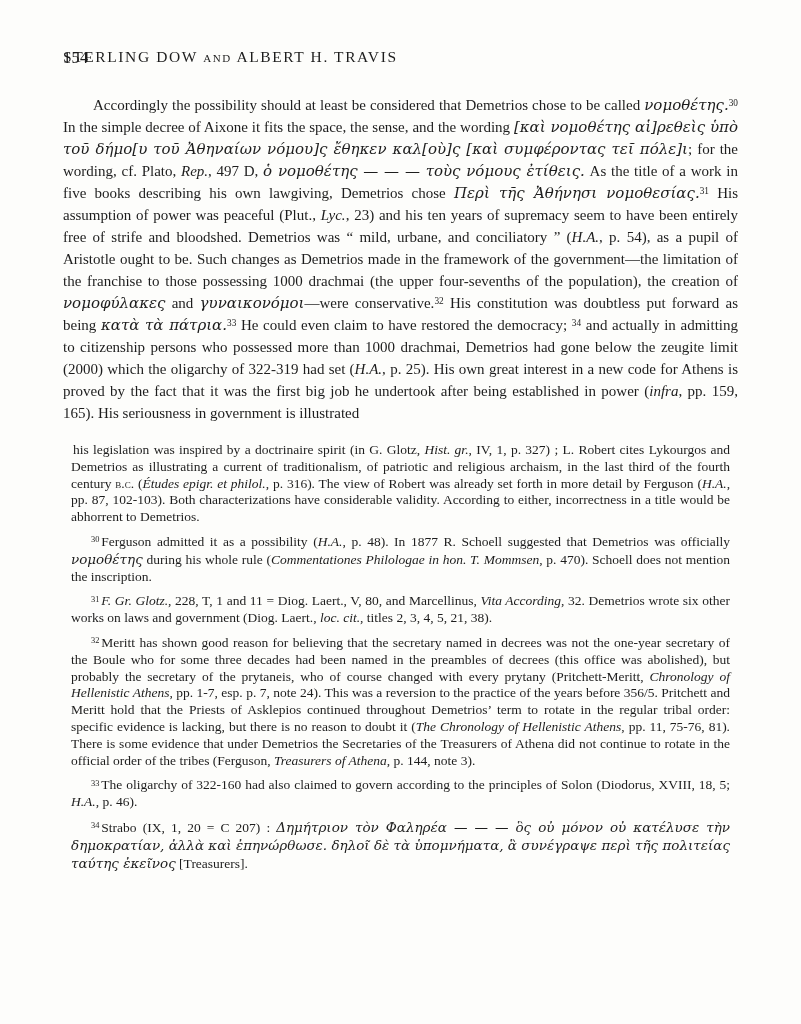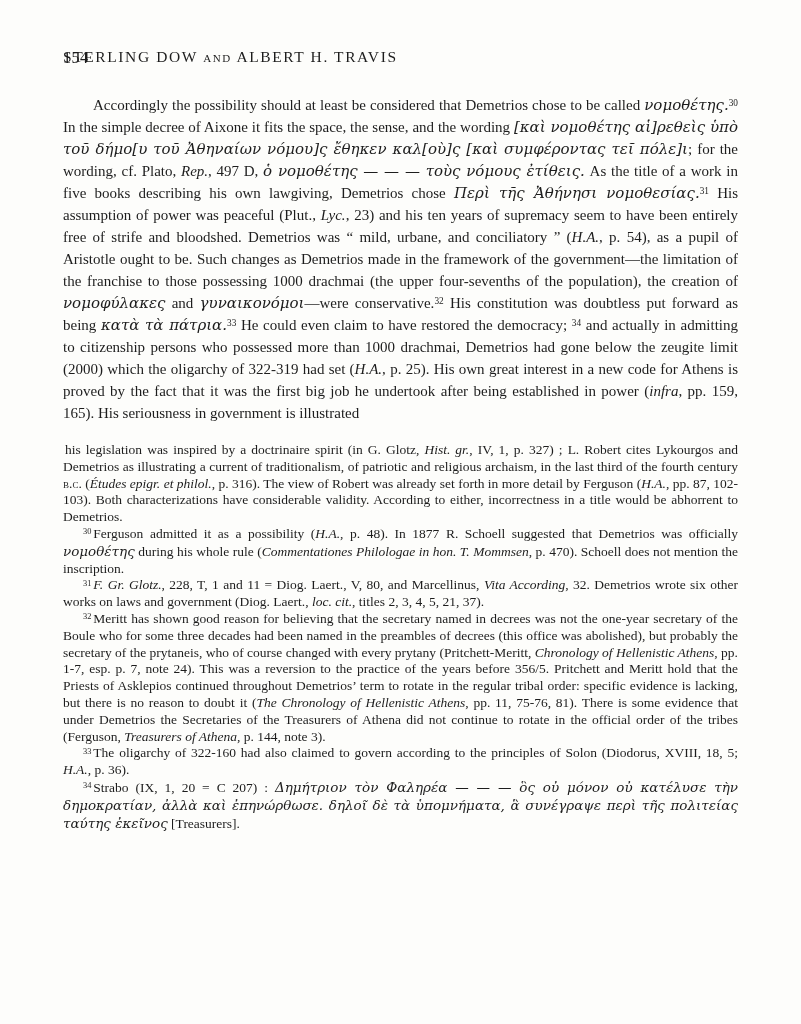--- a/index.html
+++ b/index.html
@@ -40,21 +40,21 @@
     margin:0;
     text-indent:30px;
   }
   
   .footnotes{
     margin-top:18px;
     font-size:13.5px;
     line-height:16.8px;
     text-align:justify;
   }
-  .fn{margin:0;text-indent:20px;}
+  .fn{margin:8px;text-indent:20px;}
   .fn-cont{text-indent:0;}
   
   .it{font-style:italic;}
   .gk{font-family:"DejaVu Serif", serif;font-style:italic;}
   .sc{font-variant:small-caps;}
   .supn,.fnm{
     font-size:62%;
     line-height:0;
     position:relative;
     top:-0.42em;
@@ -70,19 +70,19 @@
   <div class="runhead">
     <span class="pagenum">154</span>
     <div class="runtitle"><span>STERLING DOW </span><span class="sc">and</span><span> ALBERT H. TRAVIS</span></div>
   </div>
 
   <p class="bodytext"><span>Accordingly the possibility should at least be considered that Demetrios chose to be called </span><span class="gk">νομοθέτης.</span><sup class="supn">30</sup><span> In the simple decree of Aixone it fits the space, the sense, and the wording </span><span class="gk">[καὶ νομοθέτης αἱ]ρεθεὶς ὑπὸ τοῦ δήμο[υ τοῦ Ἀθηναίων νόμου]ς ἔθηκεν καλ[οὺ]ς [καὶ συμφέροντας τεῖ πόλε]ι</span><span>; for the wording, cf. Plato, </span><span class="it">Rep.</span><span>, 497 D, </span><span class="gk">ὁ νομοθέτης — — — τοὺς νόμους ἐτίθεις.</span><span> As the title of a work in five books describing his own lawgiving, Demetrios chose </span><span class="gk">Περὶ τῆς Ἀθήνησι νομοθεσίας.</span><sup class="supn">31</sup><span> His assumption of power was peaceful (Plut., </span><span class="it">Lyc.</span><span>, 23) and his ten years of supremacy seem to have been entirely free of strife and bloodshed. Demetrios was “ mild, urbane, and conciliatory ” (</span><span class="it">H.A.</span><span>, p. 54), as a pupil of Aristotle ought to be. Such changes as Demetrios made in the framework of the government—the limitation of the franchise to those possessing 1000 drachmai (the upper four-sevenths of the population), the creation of </span><span class="gk">νομοφύλακες</span><span> and </span><span class="gk">γυναικονόμοι</span><span>—were conservative.</span><sup class="supn">32</sup><span> His constitution was doubtless put forward as being </span><span class="gk">κατὰ τὰ πάτρια.</span><sup class="supn">33</sup><span> He could even claim to have restored the democracy; </span><sup class="supn">34</sup><span> and actually in admitting to citizenship persons who possessed more than 1000 drachmai, Demetrios had gone below the zeugite limit (2000) which the oligarchy of 322-319 had set (</span><span class="it">H.A.</span><span>, p. 25). His own great interest in a new code for Athens is proved by the fact that it was the first big job he undertook after being established in power (</span><span class="it">infra</span><span>, pp. 159, 165). His seriousness in government is illustrated</span></p>
 
   <div class="footnotes">
     <p class="fn fn-cont"><sup class="fnm"></sup><span><span>his legislation was inspired by a doctrinaire spirit (in G. Glotz, </span><span class="it">Hist. gr.</span><span>, IV, 1, p. 327) ; L. Robert cites Lykourgos and Demetrios as illustrating a current of traditionalism, of patriotic and religious archaism, in the last third of the fourth century </span><span class="sc">b.c.</span><span> (</span><span class="it">Études epigr. et philol.</span><span>, p. 316). The view of Robert was already set forth in more detail by Ferguson (</span><span class="it">H.A.</span><span>, pp. 87, 102-103). Both characterizations have considerable validity. According to either, incorrectness in a title would be abhorrent to Demetrios.</span></span></p>
     <p class="fn"><sup class="fnm">30</sup><span><span>Ferguson admitted it as a possibility (</span><span class="it">H.A.</span><span>, p. 48). In 1877 R. Schoell suggested that Demetrios was officially </span><span class="gk">νομοθέτης</span><span> during his whole rule (</span><span class="it">Commentationes Philologae in hon. T. Mommsen</span><span>, p. 470). Schoell does not mention the inscription.</span></span></p>
-    <p class="fn"><sup class="fnm">31</sup><span><span class="it">F. Gr. Glotz.</span><span>, 228, T, 1 and 11 = Diog. Laert., V, 80, and Marcellinus, </span><span class="it">Vita According</span><span>, 32. Demetrios wrote six other works on laws and government (Diog. Laert., </span><span class="it">loc. cit.</span><span>, titles 2, 3, 4, 5, 21, 37).</span></span></p>
+    <p class="fn"><sup class="fnm">31</sup><span><span class="it">F. Gr. Glotz.</span><span>, 228, T, 1 and 11 = Diog. Laert., V, 80, and Marcellinus, </span><span class="it">Vita According</span><span>, 32. Demetrios wrote six other works on laws and government (Diog. Laert., </span><span class="it">loc. cit.</span><span>, titles 2, 3, 4, 5, 21, 38).</span></span></p>
     <p class="fn"><sup class="fnm">32</sup><span><span>Meritt has shown good reason for believing that the secretary named in decrees was not the one-year secretary of the Boule who for some three decades had been named in the preambles of decrees (this office was abolished), but probably the secretary of the prytaneis, who of course changed with every prytany (Pritchett-Meritt, </span><span class="it">Chronology of Hellenistic Athens</span><span>, pp. 1-7, esp. p. 7, note 24). This was a reversion to the practice of the years before 356/5. Pritchett and Meritt hold that the Priests of Asklepios continued throughout Demetrios’ term to rotate in the regular tribal order: specific evidence is lacking, but there is no reason to doubt it (</span><span class="it">The Chronology of Hellenistic Athens</span><span>, pp. 11, 75-76, 81). There is some evidence that under Demetrios the Secretaries of the Treasurers of Athena did not continue to rotate in the official order of the tribes (Ferguson, </span><span class="it">Treasurers of Athena</span><span>, p. 144, note 3).</span></span></p>
-    <p class="fn"><sup class="fnm">33</sup><span><span>The oligarchy of 322-160 had also claimed to govern according to the principles of Solon (Diodorus, XVIII, 18, 5; </span><span class="it">H.A.</span><span>, p. 36).</span></span></p>
+    <p class="fn"><sup class="fnm">33</sup><span><span>The oligarchy of 322-160 had also claimed to govern according to the principles of Solon (Diodorus, XVIII, 18, 5; </span><span class="it">H.A.</span><span>, p. 46).</span></span></p>
     <p class="fn"><sup class="fnm">34</sup><span><span>Strabo (IX, 1, 20 = C 207) : </span><span class="gk">Δημήτριον τὸν Φαληρέα — — — ὃς οὐ μόνον οὐ κατέλυσε τὴν δημοκρατίαν, ἀλλὰ καὶ ἐπηνώρθωσε. δηλοῖ δὲ τὰ ὑπομνήματα, ἃ συνέγραψε περὶ τῆς πολιτείας ταύτης ἐκεῖνος</span><span> [Treasurers].</span></span></p>
   </div>
 
 </div>
 
 </body></html>

